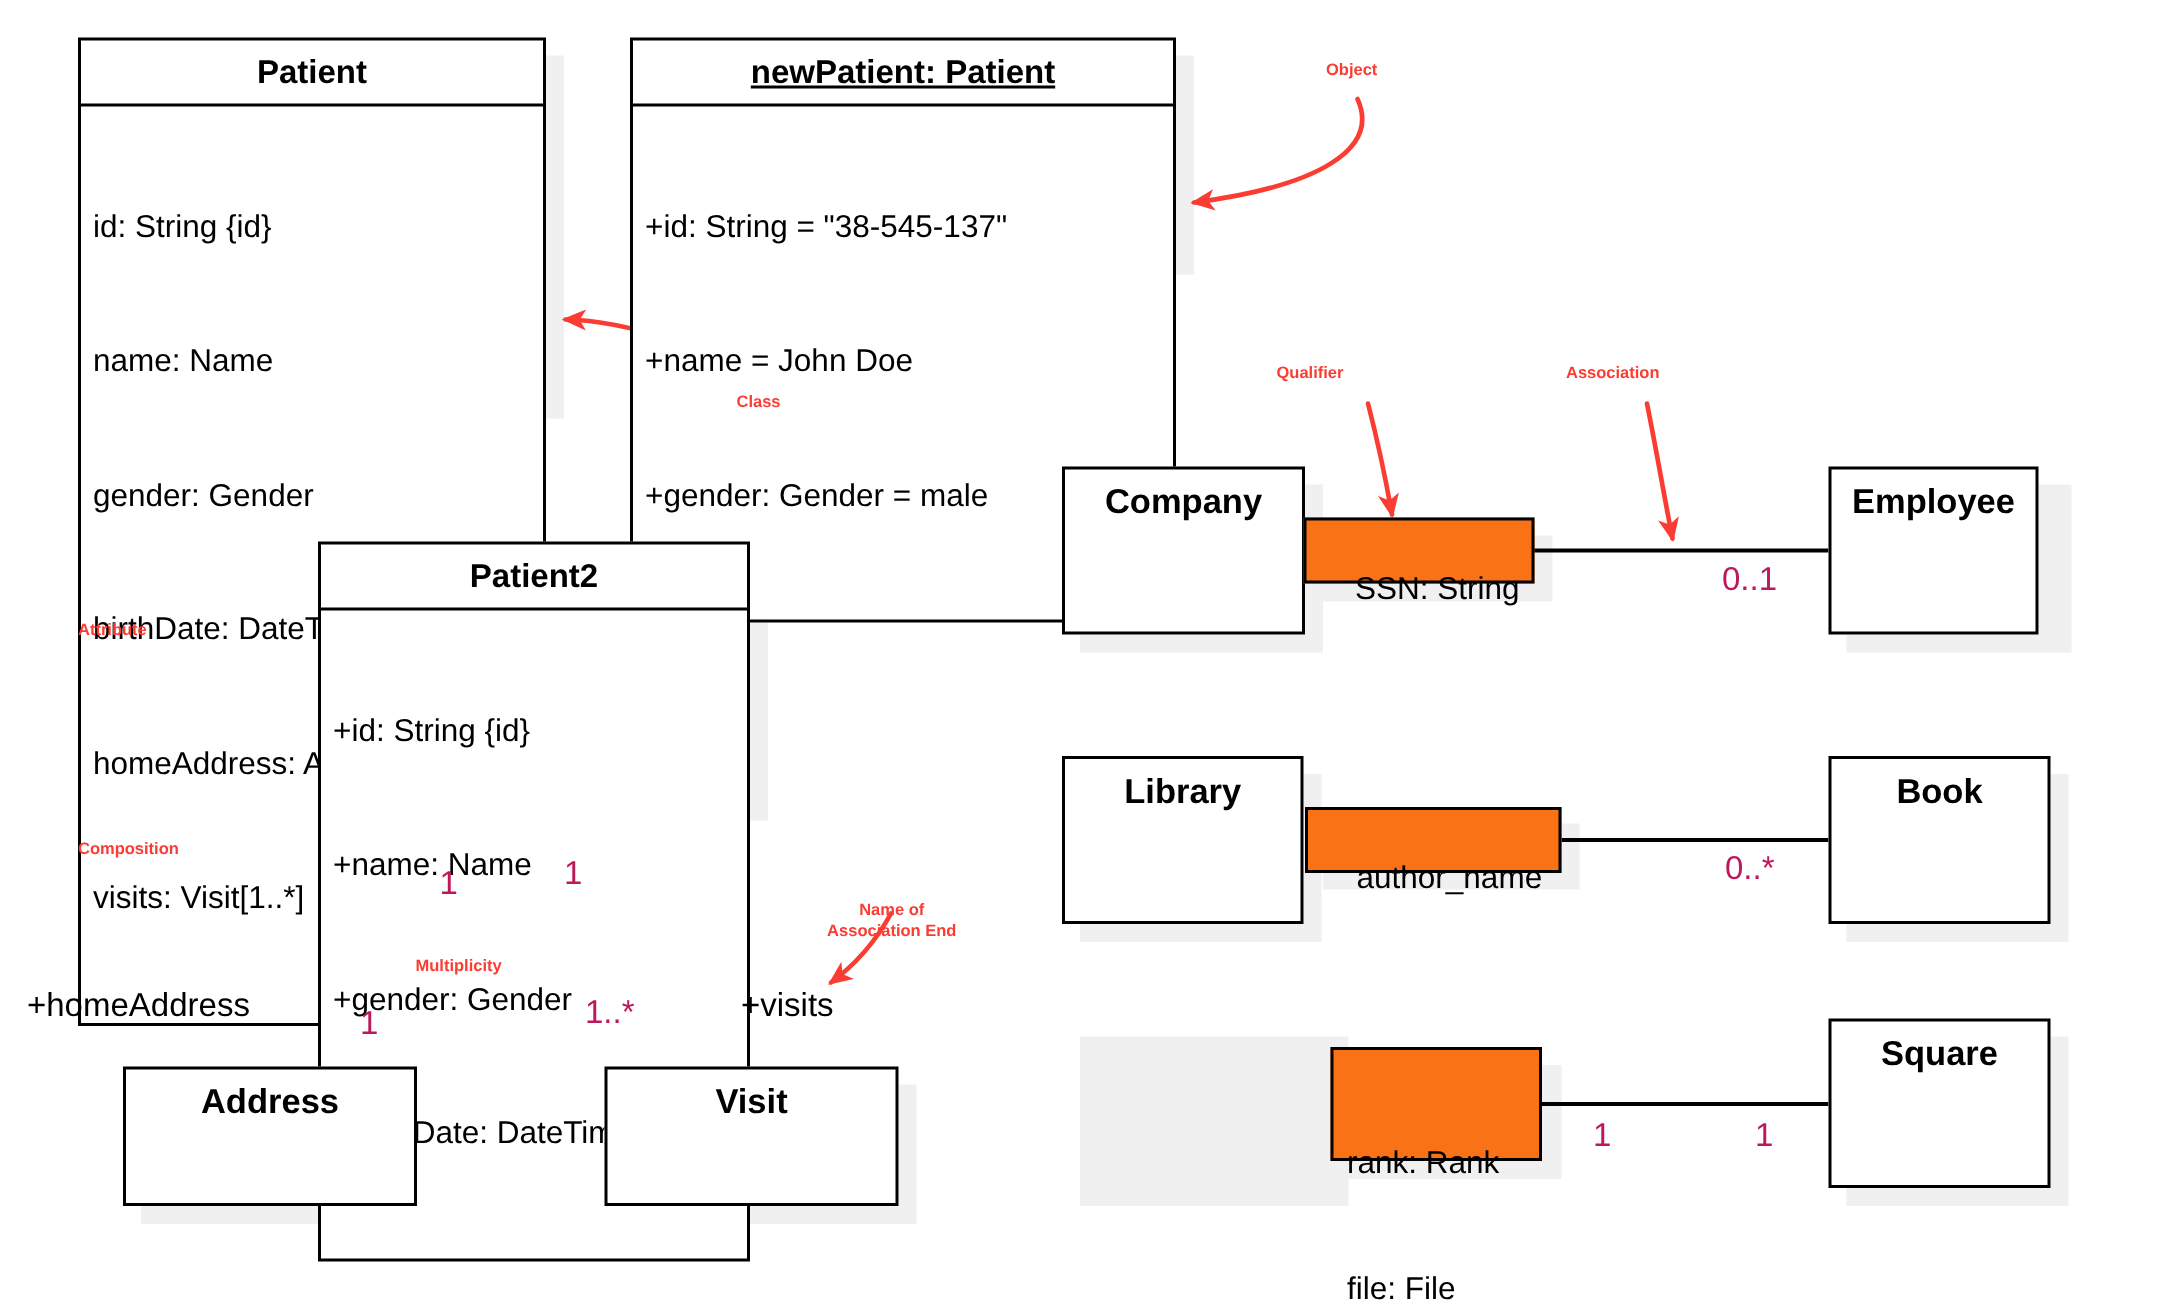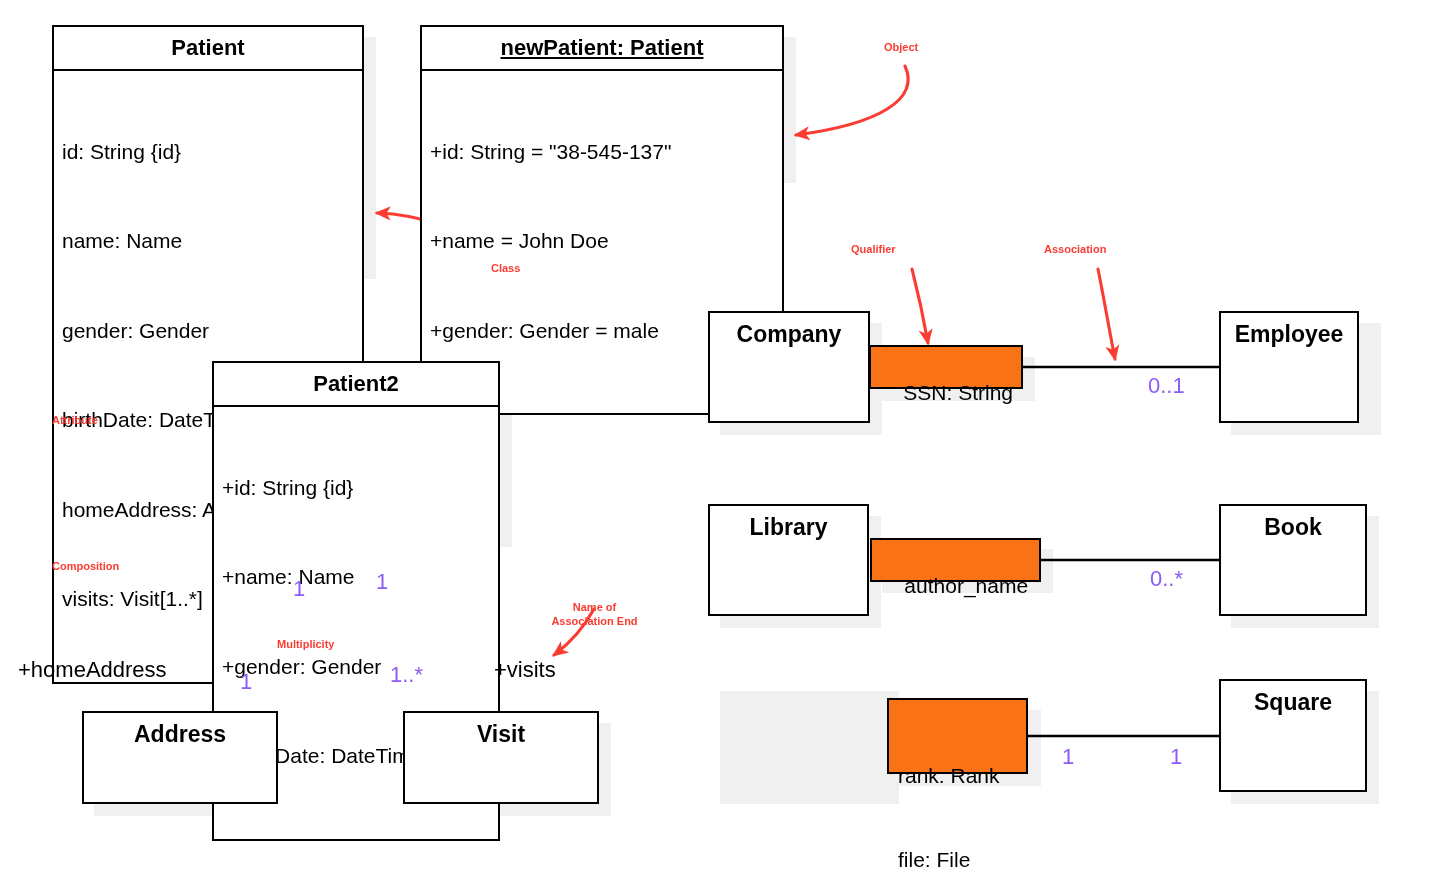--- a/index.html
+++ b/index.html
@@ -86,21 +86,21 @@
   .plain-label {
     position: absolute;
     font-size: 22px;
     color: #000;
     white-space: nowrap;
     z-index: 5;
   }
   .mult-label {
     position: absolute;
     font-size: 22px;
-    color: #8b5cf6;
+    color: #be185d;
     white-space: nowrap;
     z-index: 5;
   }
   
   .anno {
     position: absolute;
     font-size: 11px;
     font-weight: bold;
     color: #fa3c32;
     white-space: nowrap;

